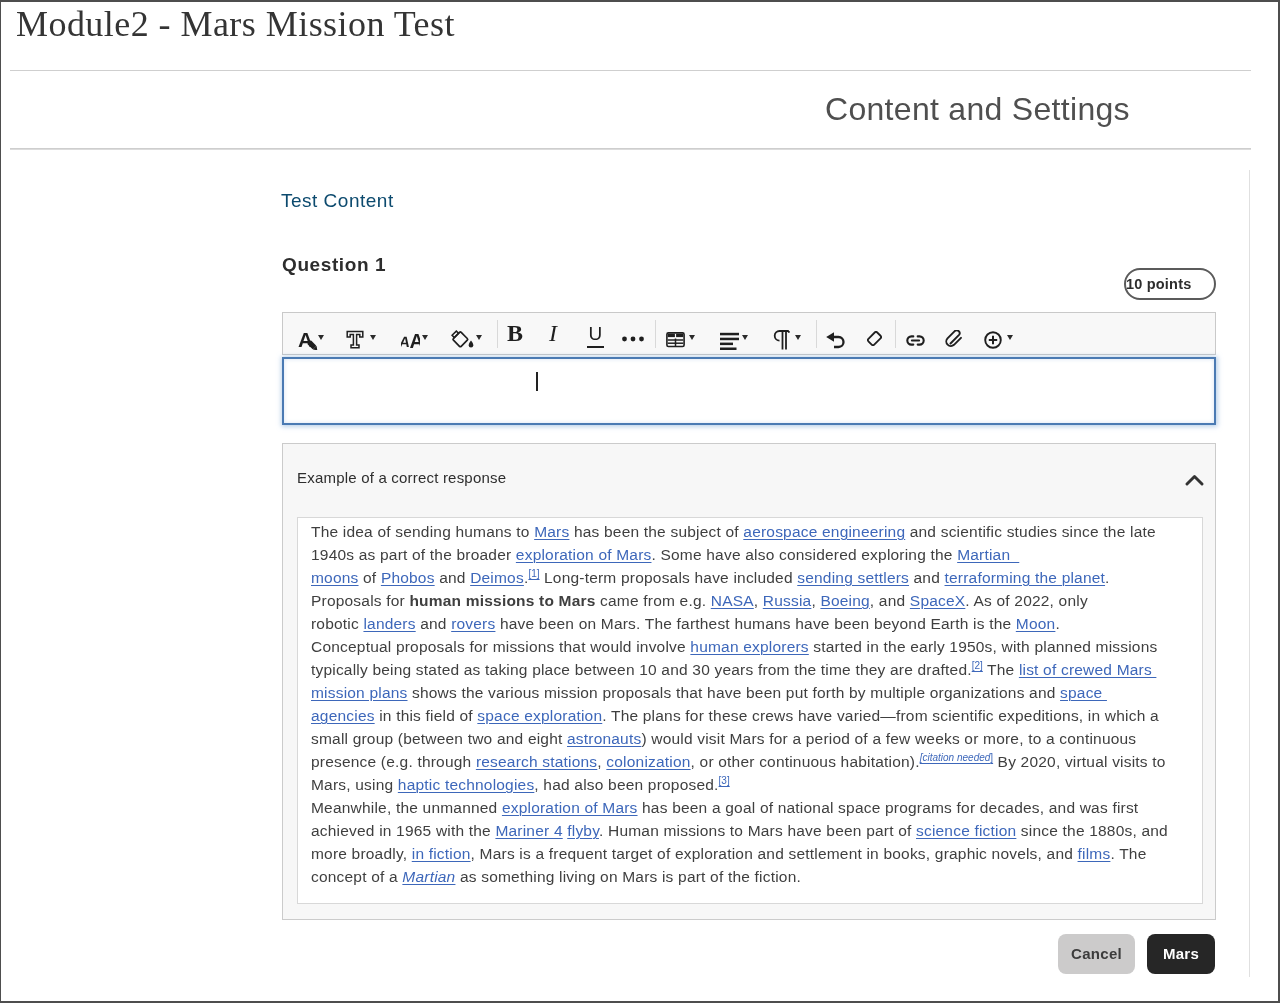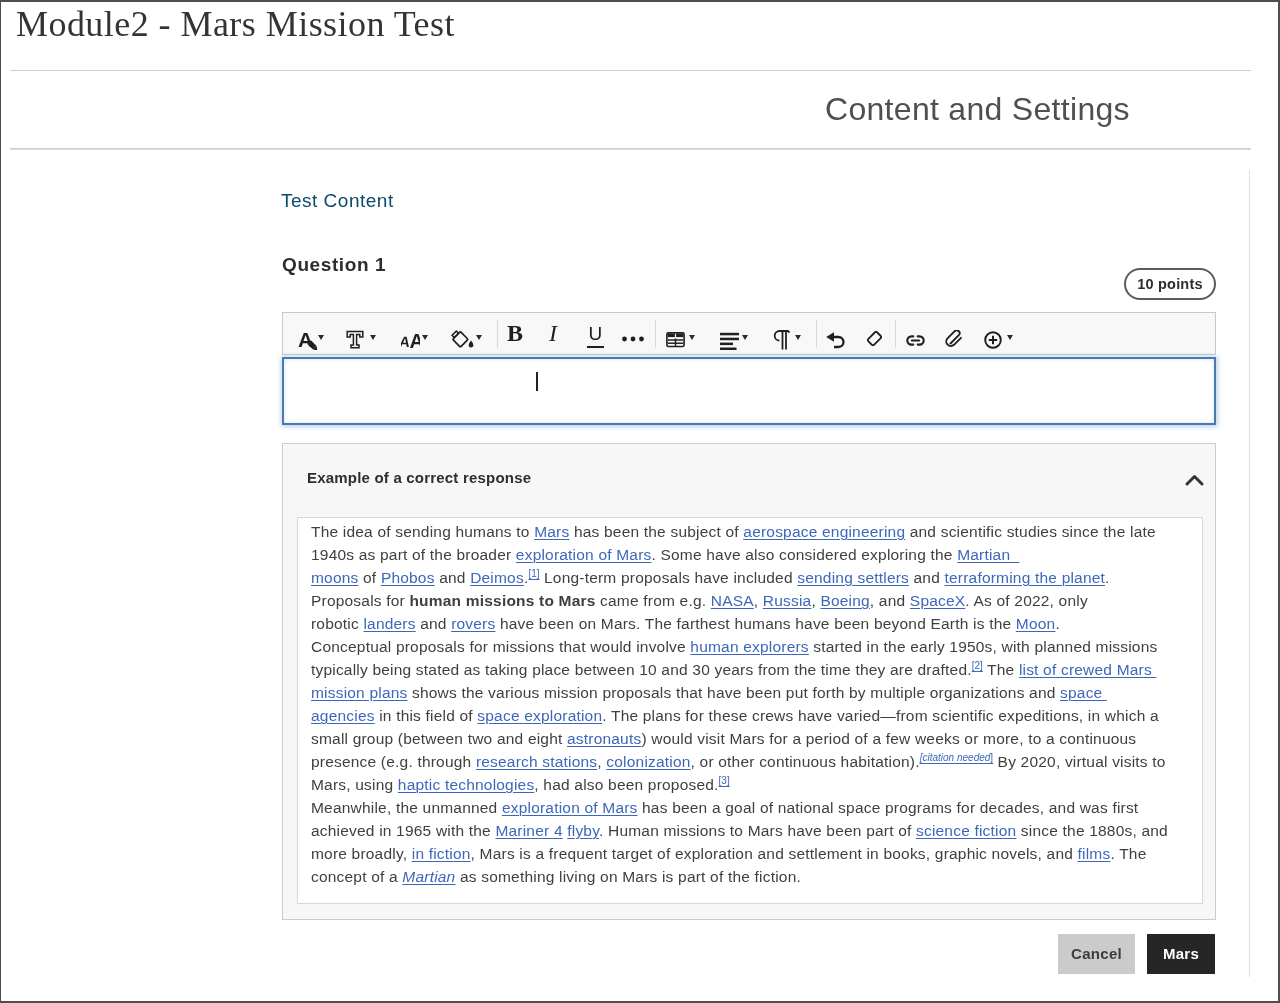--- a/index.html
+++ b/index.html
@@ -13,21 +13,21 @@
     font-size:36px; letter-spacing:0.45px; color:#343434; line-height:36px; }
   .hline { height:1px; background:#cfcfcf; }
   #hl1 { left:10px; top:70px; width:1241px; }
   #hl2 { left:10px; top:148px; width:1241px; height:2px;
     background:linear-gradient(#c7c7c7, #e3e3e3); }
   #h2 { left:825px; top:89px; font-size:32px; letter-spacing:0.3px; color:#4f4f4f; line-height:40px; }
   #vline { left:1249px; top:170px; width:1px; height:807px; background:#e0e0e0; }
   #testcontent { left:281px; top:188px; font-size:19px; letter-spacing:0.5px; color:#0c4a6e; line-height:26px; }
   #q1 { left:282px; top:252px; font-size:19px; letter-spacing:0.6px; font-weight:bold; color:#2d2d2d; line-height:26px; }
   #pill { left:1124px; top:268px; width:92px; height:32px; border:2px solid #5b5b5b;
-    border-radius:17px; text-align:center; font-size:14.5px; font-weight:bold;
+    border-radius:17px; font-size:14.5px; font-weight:bold;
     color:#2d2d2d; line-height:28px; letter-spacing:0.2px; }
 
   
   #toolbar { left:282px; top:312px; width:934px; height:43px; background:#f8f8f8;
     border:1px solid #c9c9c9; }
   .tb { position:absolute; }
   .sep { position:absolute; top:7px; width:1px; height:28px; background:#d9d9d9; }
   .caret { position:absolute; width:0; height:0; border-left:3.5px solid transparent;
     border-right:3.5px solid transparent; border-top:5px solid #2b2b2b; top:21.5px; }
   .tbt { position:absolute; color:#1f1f1f; }
@@ -35,33 +35,33 @@
   
   #qinput { left:282px; top:357px; width:934px; height:68px; background:#fff;
     border:2px solid #4a7ab3; box-shadow:0 0 5px 1.5px rgba(125,168,215,0.6), inset 0 0 4px rgba(150,185,225,0.4); }
   #qinput .txt { position:absolute; left:15px; top:16px; font-size:15px;
     letter-spacing:0.2px; color:#4a4a4a; }
   #cursor { position:absolute; left:252px; top:13px; width:1.5px; height:19px; background:#222; }
 
   
   #panel { left:282px; top:443px; width:934px; height:477px; background:#f7f7f7;
     border:1px solid #cbcbcb; }
-  #panelhead { position:absolute; left:24px; top:25px; font-size:15px; font-weight:bold;
+  #panelhead { position:absolute; left:14px; top:25px; font-size:15px; font-weight:normal;
     letter-spacing:0.2px; color:#2e2e2e; }
   #chev { position:absolute; left:902px; top:29px; }
   #innerbox { position:absolute; left:14px; top:73px; width:906px; height:387px;
     background:#fff; border:1px solid #d8d8d8; }
   #bodytext { position:absolute; left:13px; top:2px; font-size:15.5px; letter-spacing:0.2px;
     line-height:23px; color:#3f3f3f; white-space:nowrap; }
   #bodytext a { color:#3d67ba; text-decoration:underline; text-decoration-thickness:1px; text-underline-offset:2px; }
   sup { font-size:10px; letter-spacing:0; vertical-align:6px; line-height:0; }
   sup a { text-decoration:underline; }
 
   
-  .btn { position:absolute; top:934px; height:40px; border-radius:0; text-align:center;
+  .btn { position:absolute; top:934px; height:40px; border-radius:8px; text-align:center;
     font-weight:bold; font-size:15px; letter-spacing:0.3px; line-height:40px; }
   #cancel { left:1058px; width:77px; background:#cccbcb; color:#3c3c3c; }
   #save { left:1147px; width:68px; background:#262626; color:#fff; }
 </style>
 </head>
 <body>
 <div id="frame"></div>
 <div class="abs" id="title">Module2 - Mars Mission Test</div>
 <div class="abs hline" id="hl1"></div>
 <div class="abs" id="h2">Content and Settings</div>

